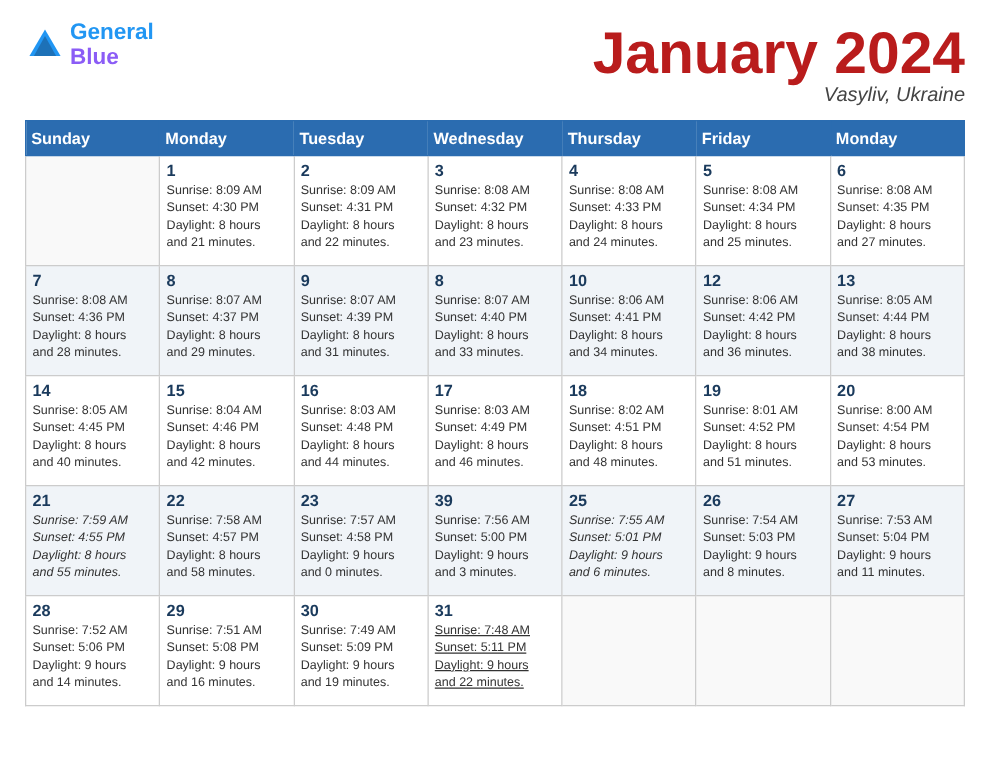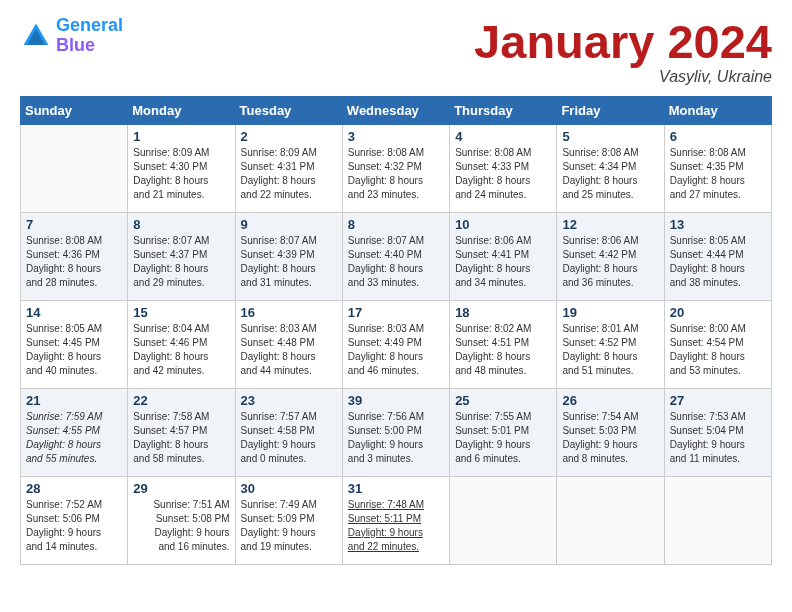--- a/index.html
+++ b/index.html
@@ -304,21 +304,21 @@
           </td>
           <td>
             <div class="day-number">39</div>
             <div class="day-info" style="white-space: pre-line;">Sunrise: 7:56 AM
 Sunset: 5:00 PM
 Daylight: 9 hours
 and 3 minutes.</div>
           </td>
           <td>
             <div class="day-number">25</div>
-            <div class="day-info" style="white-space: pre-line;">Sunrise: 7:55 AM
+            <div class="day-info" style="white-space: pre-line; font-style: italic;">Sunrise: 7:55 AM
 Sunset: 5:01 PM
 Daylight: 9 hours
 and 6 minutes.</div>
           </td>
           <td>
             <div class="day-number">26</div>
             <div class="day-info" style="white-space: pre-line;">Sunrise: 7:54 AM
 Sunset: 5:03 PM
 Daylight: 9 hours
 and 8 minutes.</div>
@@ -334,21 +334,21 @@
         <tr>
           <td>
             <div class="day-number">28</div>
             <div class="day-info" style="white-space: pre-line;">Sunrise: 7:52 AM
 Sunset: 5:06 PM
 Daylight: 9 hours
 and 14 minutes.</div>
           </td>
           <td>
             <div class="day-number">29</div>
-            <div class="day-info" style="white-space: pre-line; text-align: right;">Sunrise: 7:51 AM
+            <div class="day-info" style="white-space: pre-line;">Sunrise: 7:51 AM
 Sunset: 5:08 PM
 Daylight: 9 hours
 and 16 minutes.</div>
           </td>
           <td>
             <div class="day-number">30</div>
             <div class="day-info" style="white-space: pre-line;">Sunrise: 7:49 AM
 Sunset: 5:09 PM
 Daylight: 9 hours
 and 19 minutes.</div>

